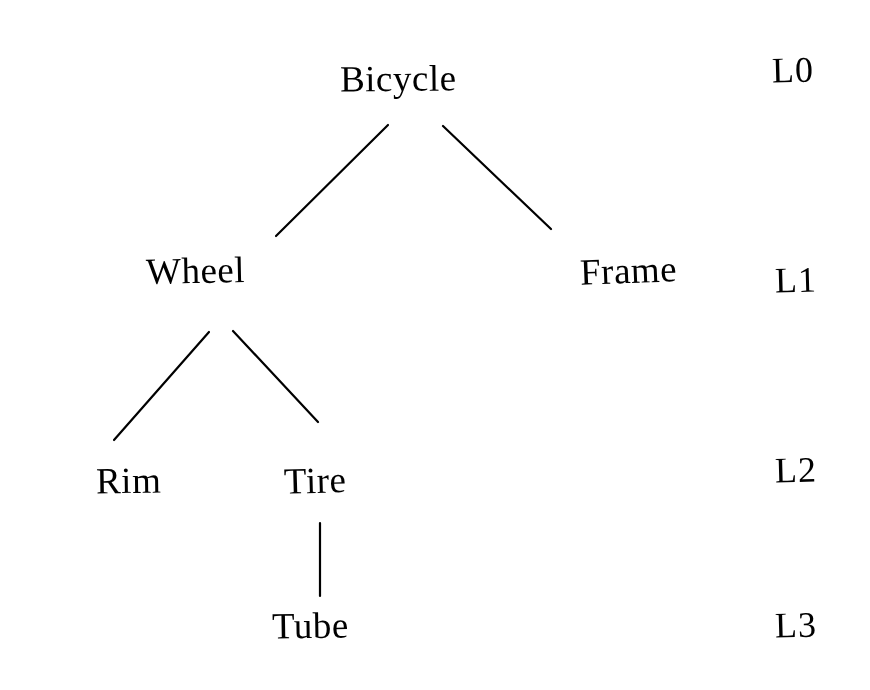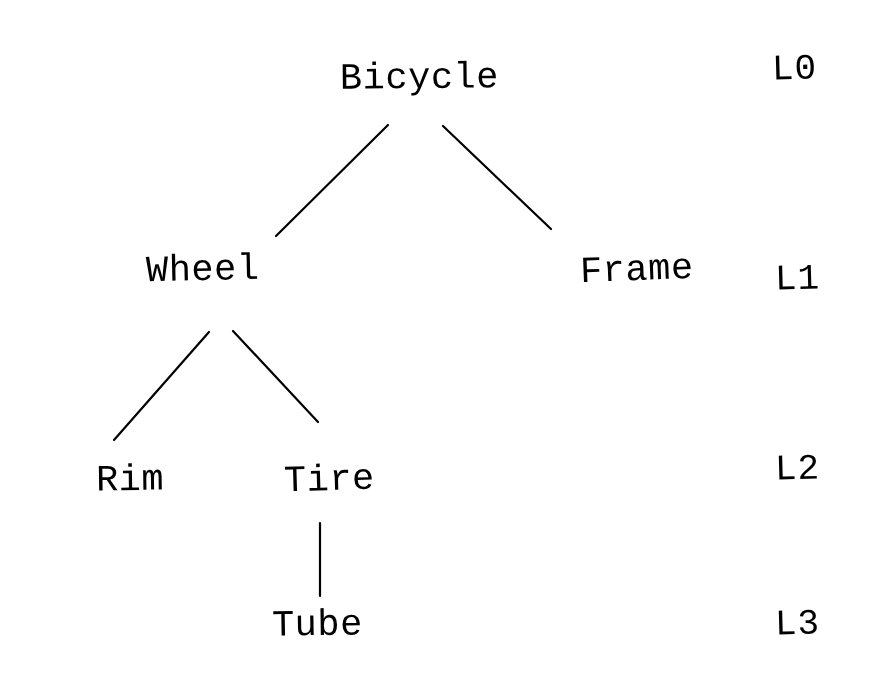--- a/index.html
+++ b/index.html
@@ -7,21 +7,21 @@
     margin: 0;
     padding: 0;
     background: #ffffff;
   }
   #canvas {
     position: relative;
     width: 870px;
     height: 690px;
     background: #ffffff;
     overflow: hidden;
-    font-family: Liberation Mono, monospace;
+    font-family: Liberation Serif, serif;
   }
   .node-label {
     position: absolute;
     color: #000000;
     font-size: 37px;
     font-weight: 400;
     letter-spacing: 0.5px;
     white-space: nowrap;
     line-height: 1;
     -webkit-font-smoothing: antialiased;

